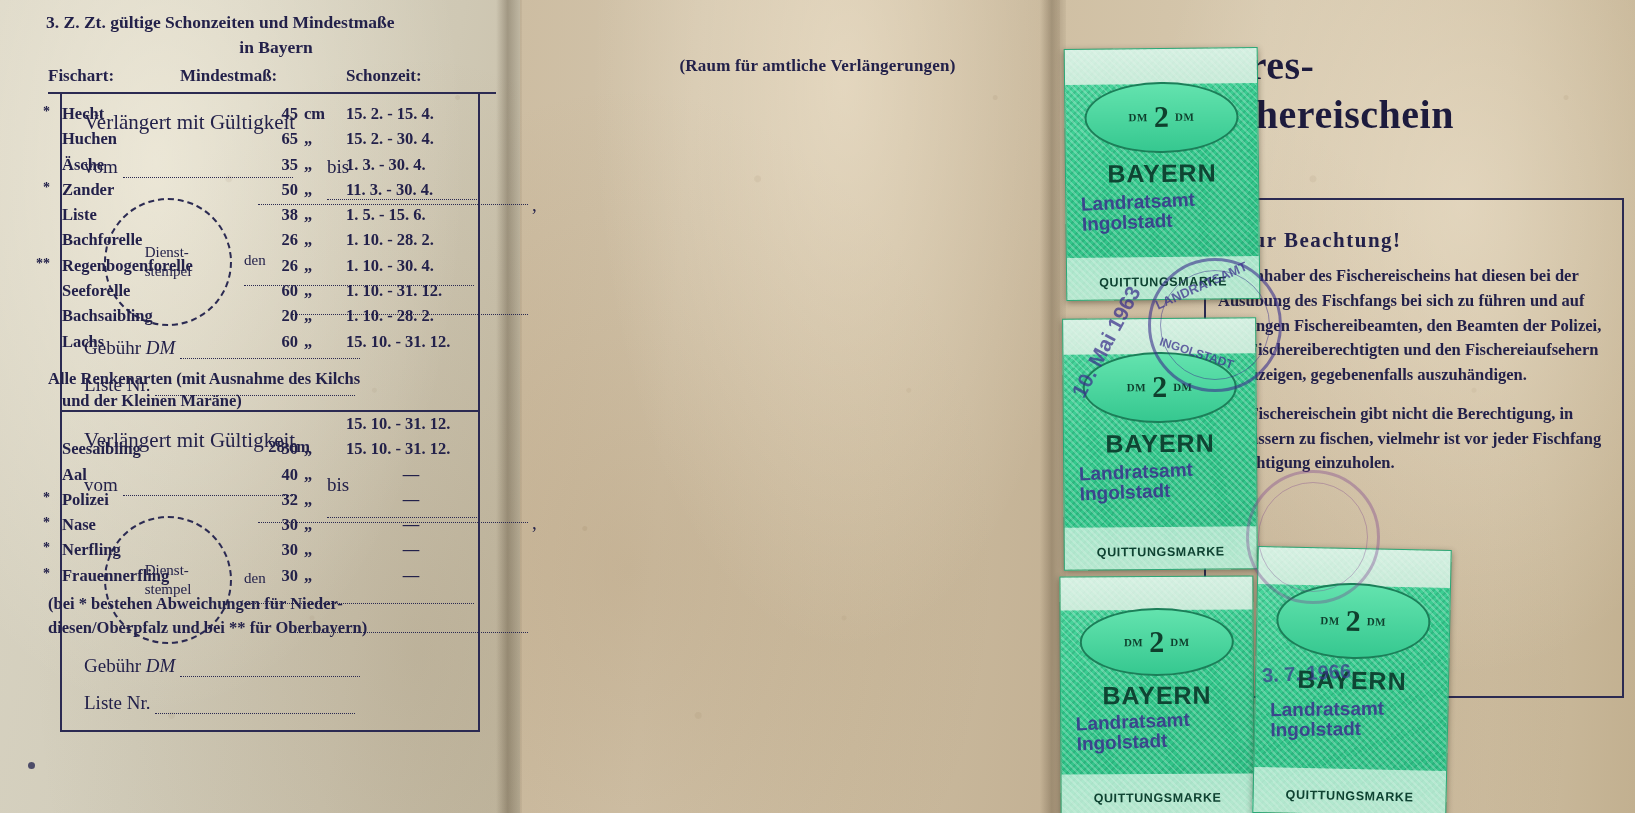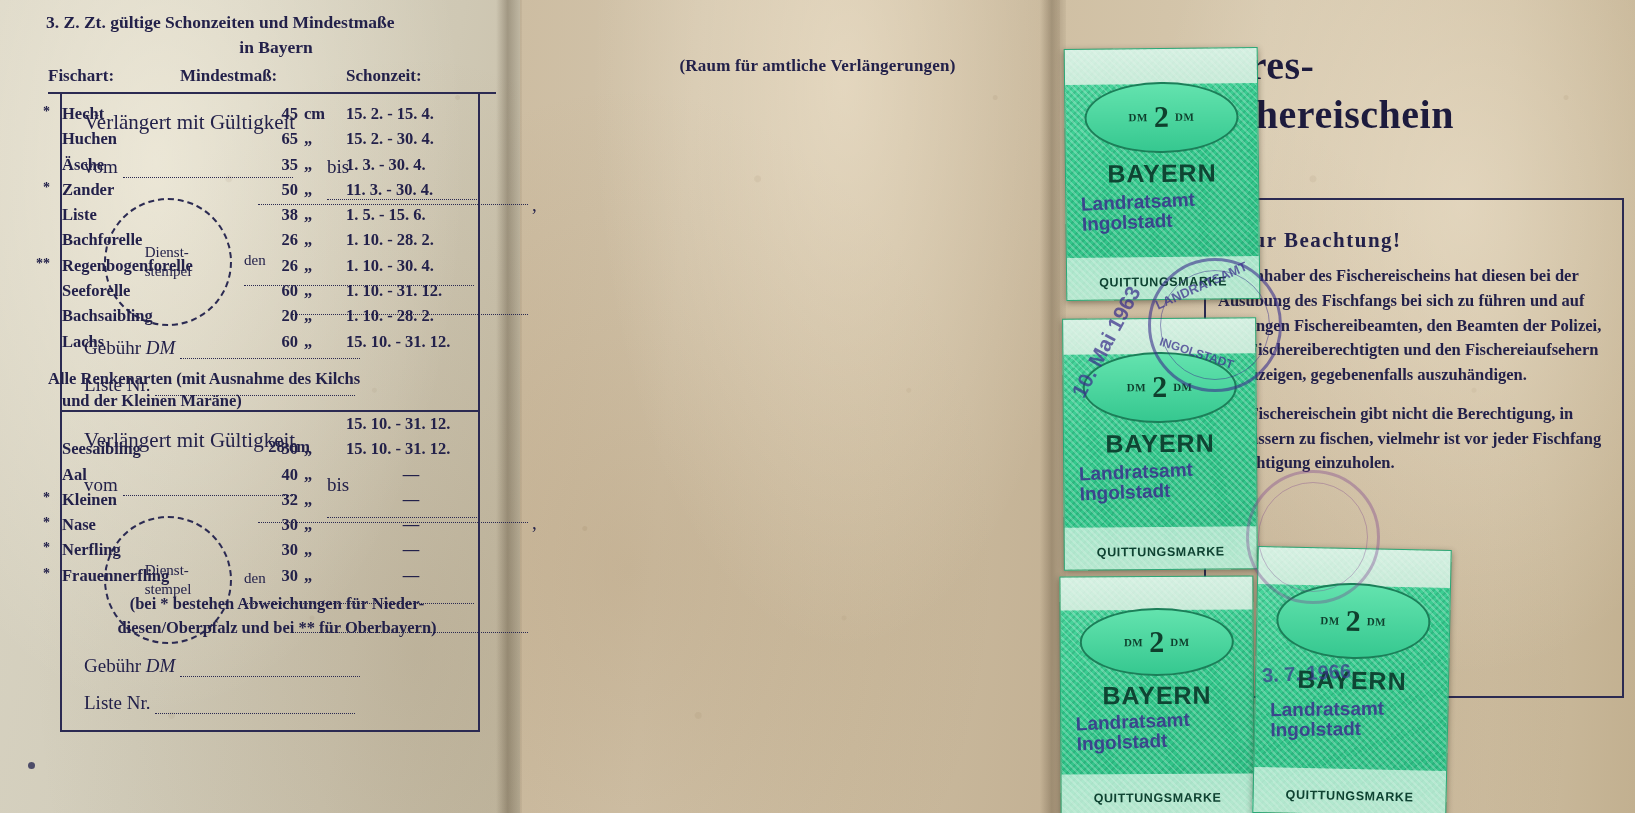--- a/index.html
+++ b/index.html
@@ -227,21 +227,20 @@
   }
   .renken-note .indent { padding-left: 14px; display: block; }
   .footnote {
     position: absolute;
     left: 48px;
     top: 592px;
     width: 458px;
     font-size: 16.5px;
     font-weight: bold;
     line-height: 1.45;
-    text-align: center;
   }
 
   
   .right-title {
     position: absolute;
     left: 1185px;
     top: 42px;
     font-size: 40px;
     font-weight: bold;
     line-height: 1.22;
@@ -602,21 +601,21 @@
     </div>
     <div class="frow">
       <span class="fmark"></span>
       <span class="fname">Aal</span>
       <span class="fmass">40</span>
       <span class="funit">„</span>
       <span class="fschon dash">—</span>
     </div>
     <div class="frow">
       <span class="fmark">*</span>
-      <span class="fname">Kleinen</span>
+      <span class="fname">Polizei</span>
       <span class="fmass">32</span>
       <span class="funit">„</span>
       <span class="fschon dash">—</span>
     </div>
     <div class="frow">
       <span class="fmark">*</span>
       <span class="fname">Nase</span>
       <span class="fmass">30</span>
       <span class="funit">„</span>
       <span class="fschon dash">—</span>

